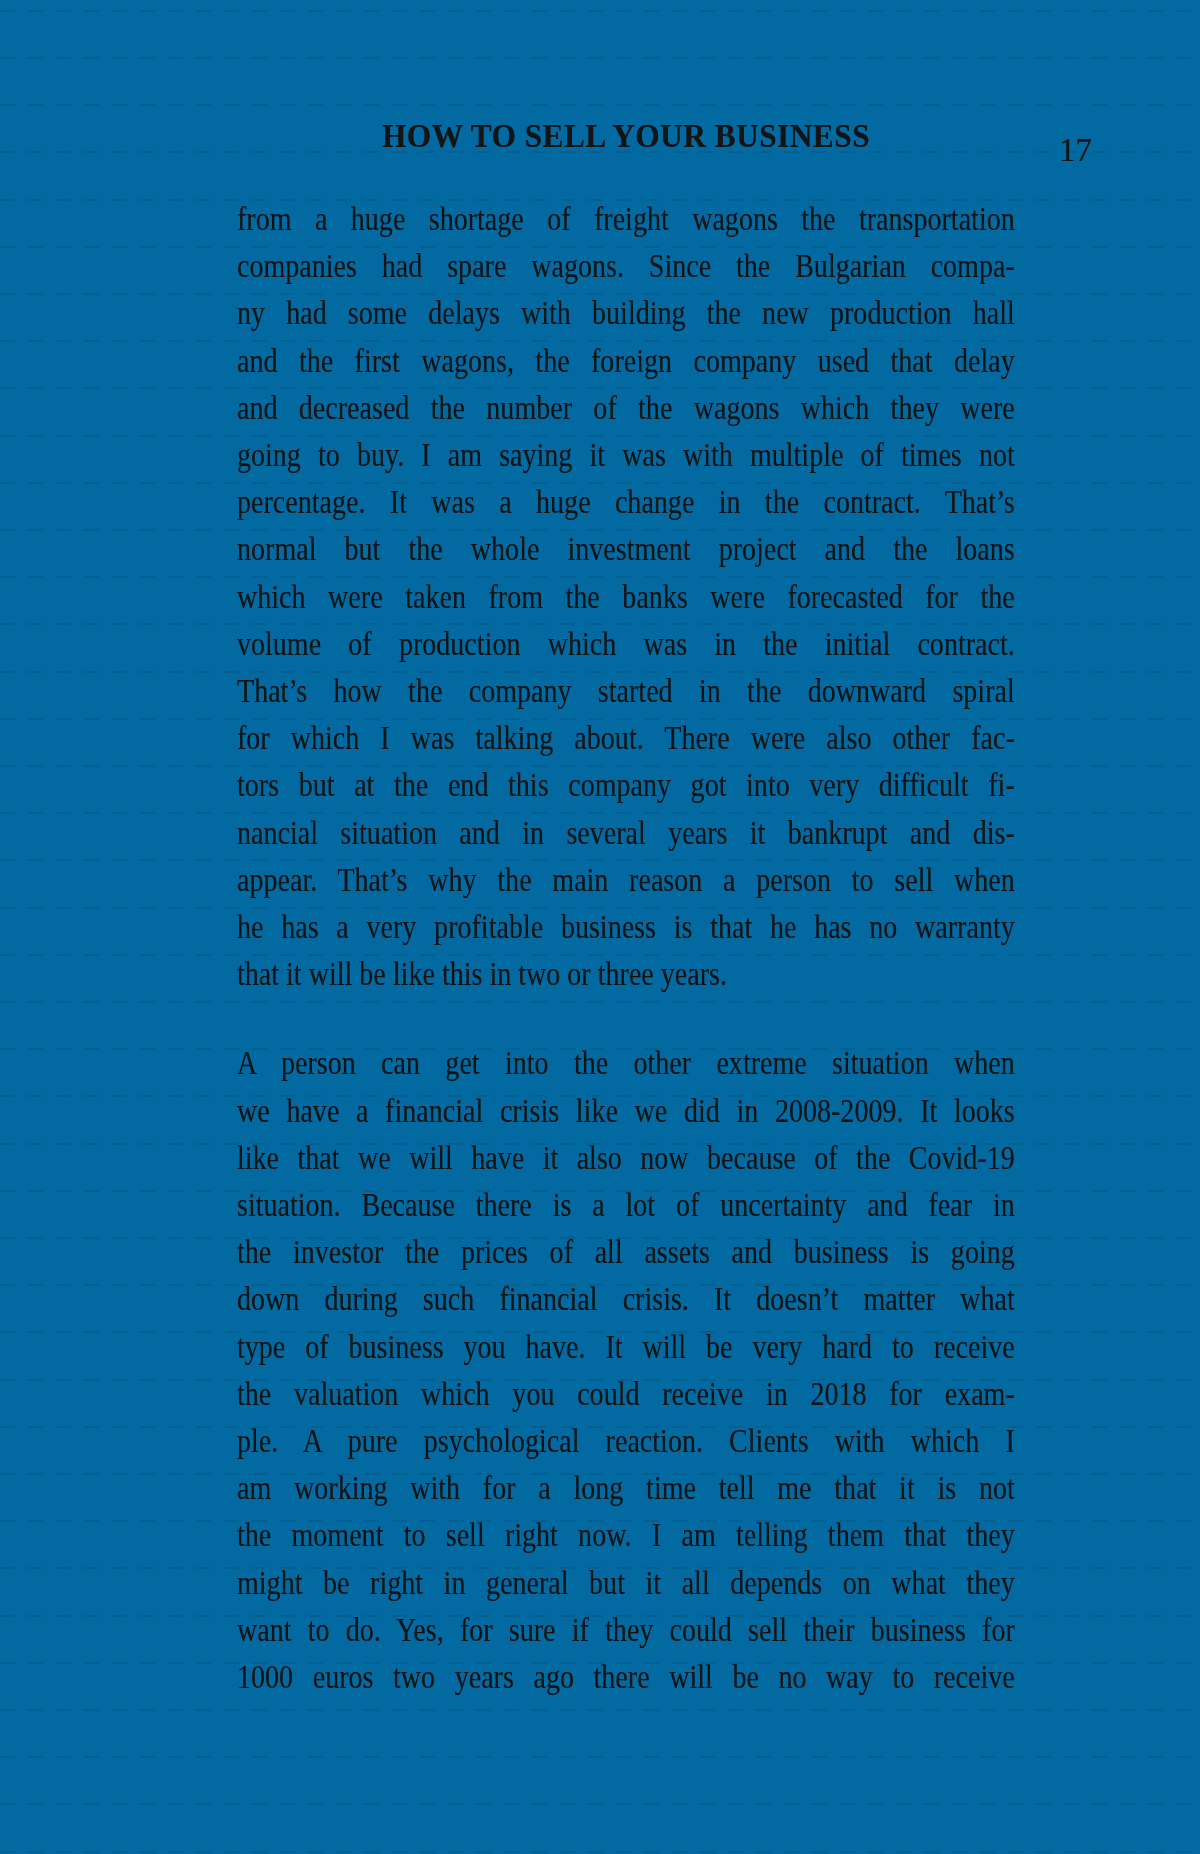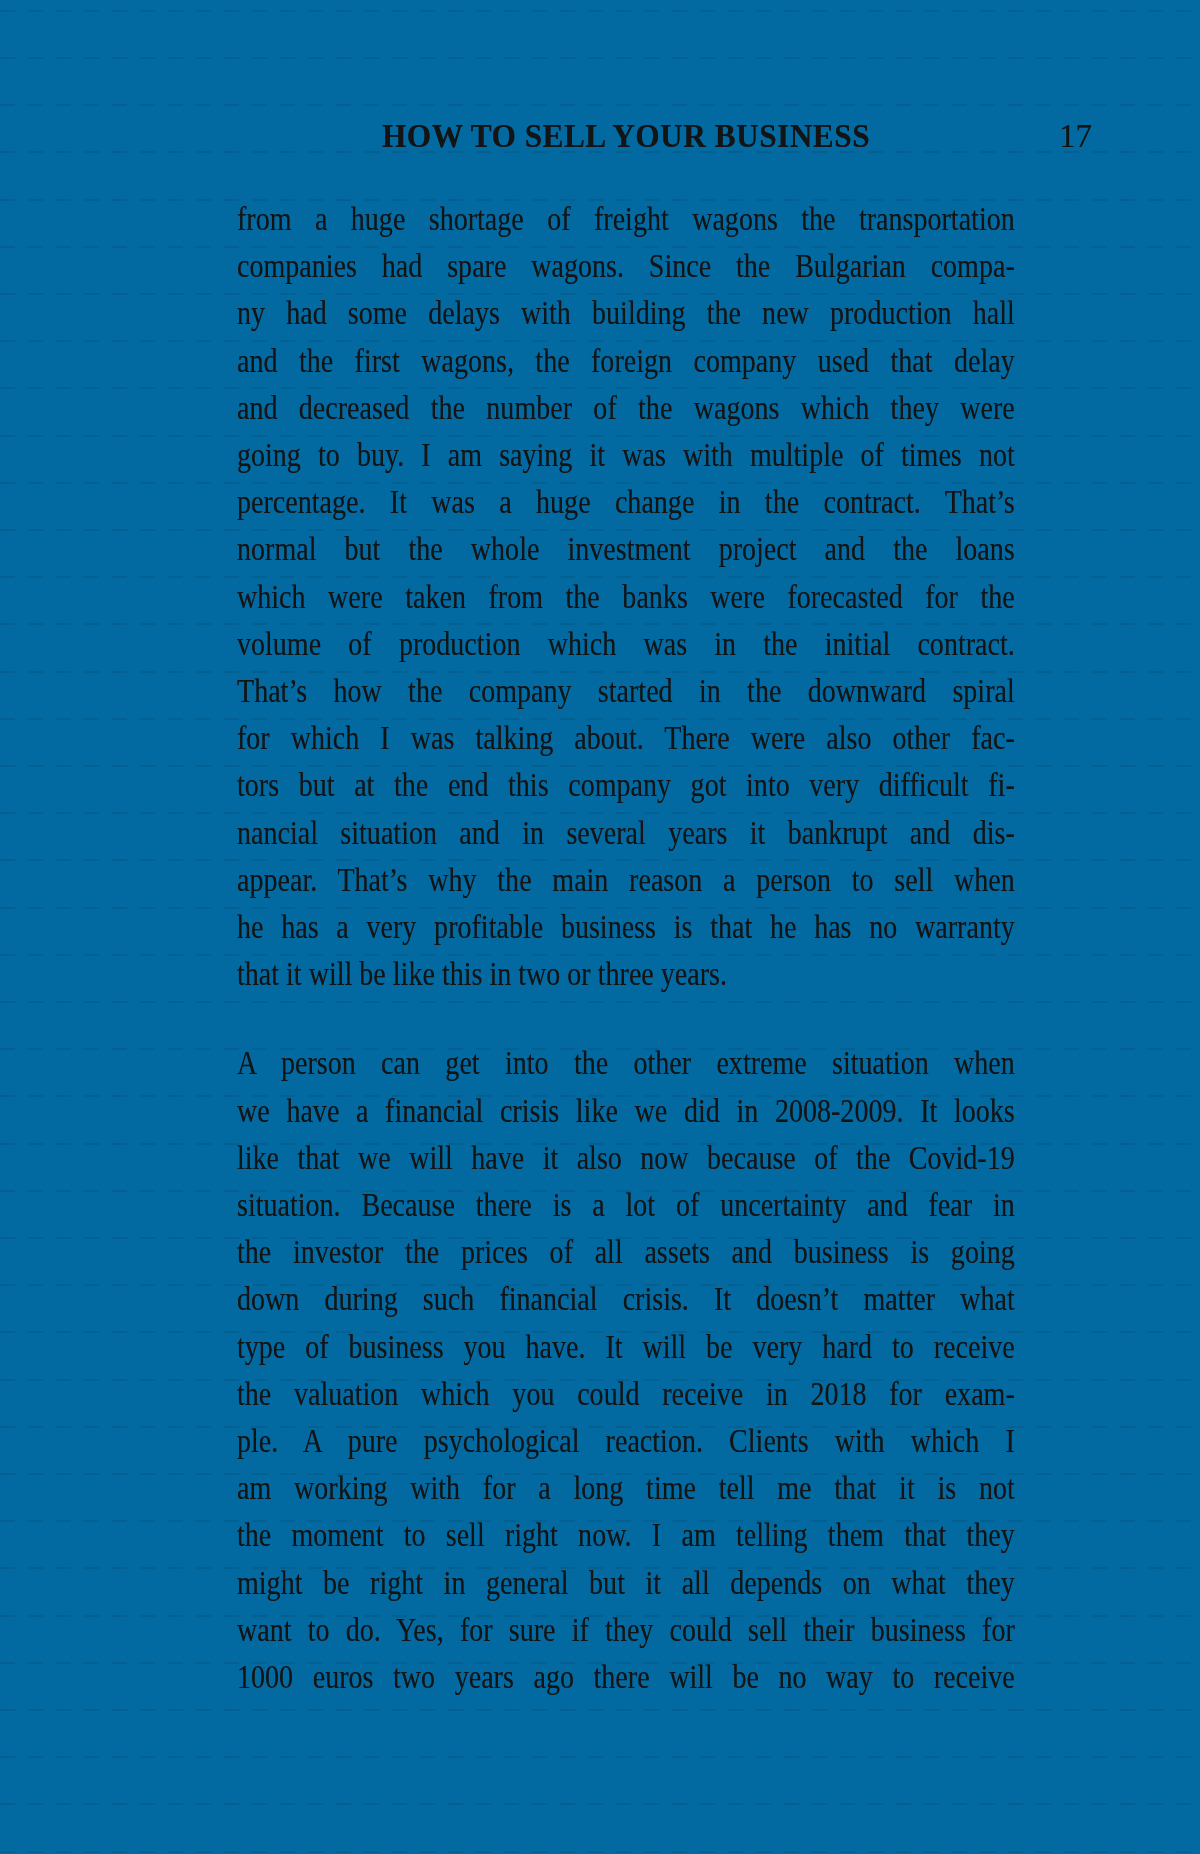--- a/index.html
+++ b/index.html
@@ -40,21 +40,21 @@
     letter-spacing: 0.5px;
     text-align: center;
     transform: scaleX(0.95);
     transform-origin: center top;
     white-space: nowrap;
     text-shadow: 0 0 0.5px rgba(0,0,0,0.45);
   }
   .page-number {
     position: absolute;
     left: 1000px;
-    top: 119px;
+    top: 133px;
     width: 92px;
     font-size: 33px;
     line-height: 34px;
     text-align: right;
     text-shadow: 0 0 0.5px rgba(0,0,0,0.45);
   }
   .body-text {
     position: absolute;
     left: 237px;
     top: 196px;

